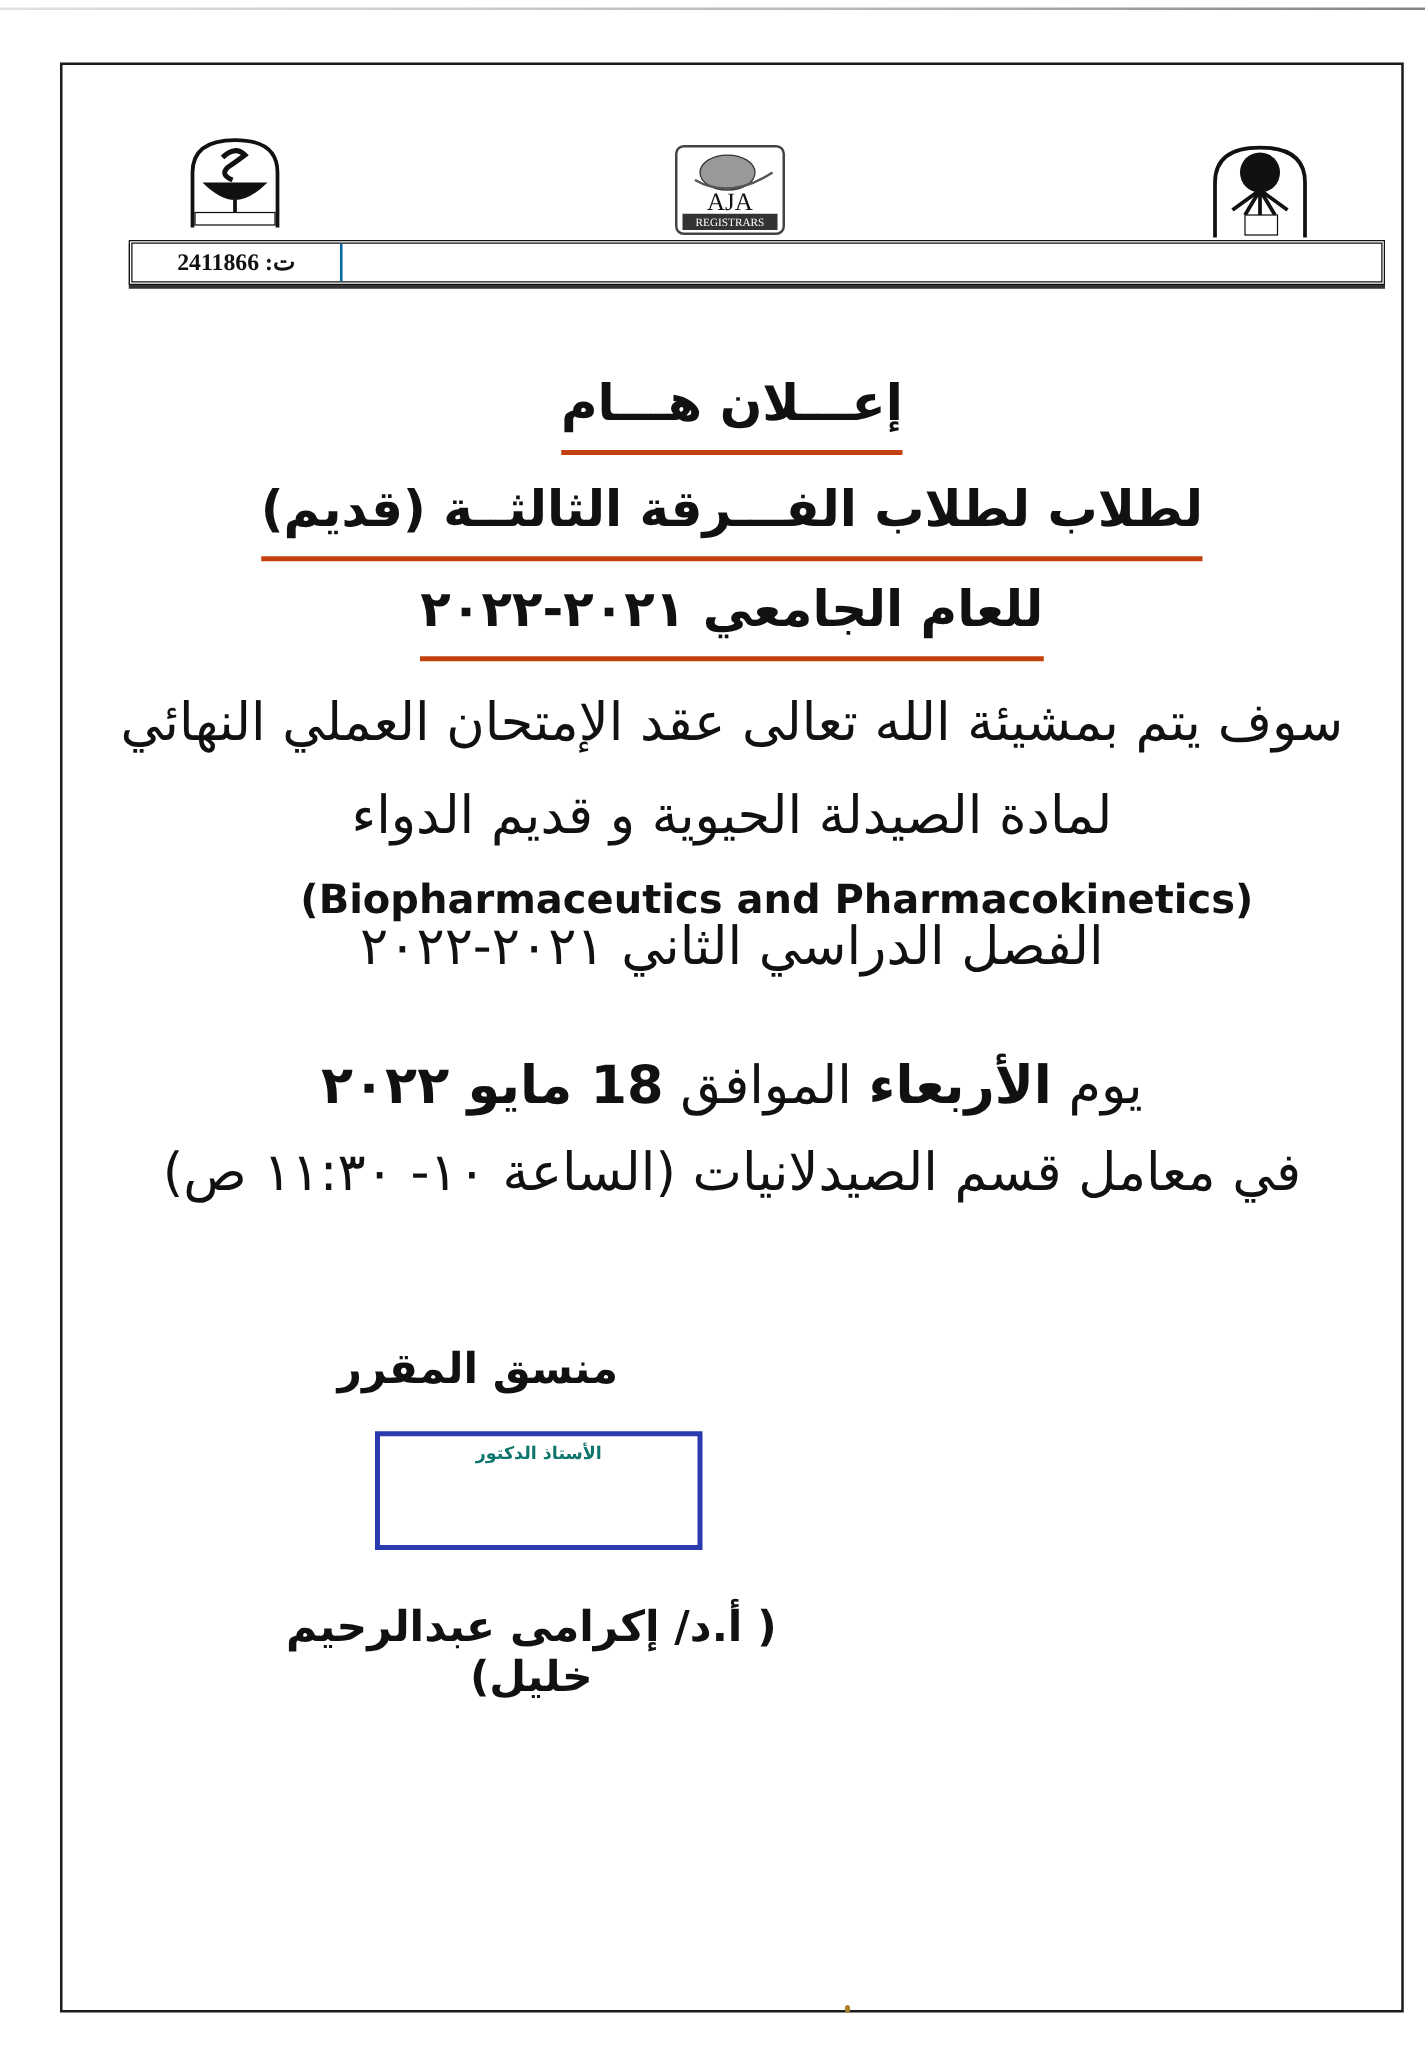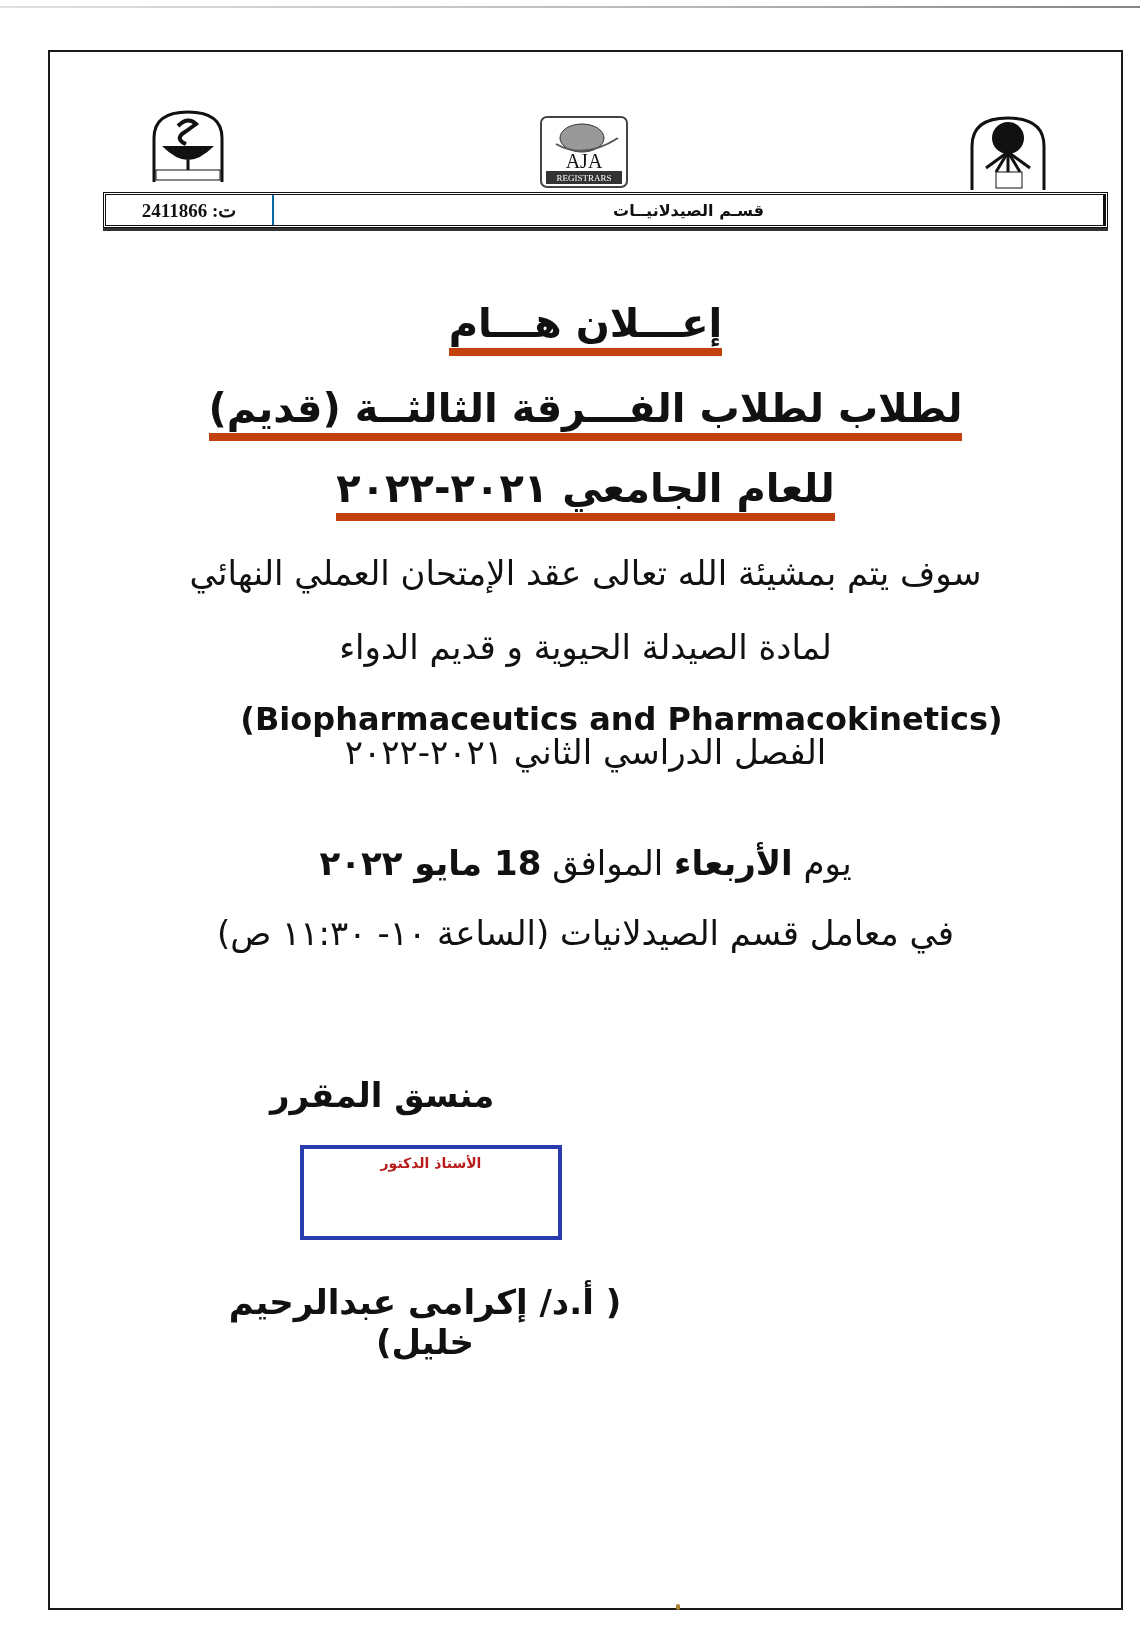--- a/index.html
+++ b/index.html
@@ -18,28 +18,28 @@
     position: absolute; left: 103px; top: 192px; width: 1005px; height: 36px;
     border: 3px double #111; box-sizing: border-box; display: flex; direction: ltr;
     box-shadow: 0 3px 0 #333;
   }
   .hcell { display: flex; align-items: center; justify-content: center; box-sizing: border-box; height: 100%; }
   .hcell.phone { width: 168px; border-right: 2px solid #0369a1; font-family: "Liberation Serif", serif; font-weight: bold; font-size: 19px; text-align: right; }
   .hcell.dept { flex: 1; border-right: 2px solid #111; font-weight: bold; font-size: 16px; direction: rtl; }
   .hcell.fac { width: 255px; font-weight: bold; font-size: 16px; direction: rtl; justify-content: flex-end; padding-right: 14px; }
   .line { position: absolute; left: 48px; width: 1075px; text-align: center; direction: rtl; white-space: nowrap; }
   .title { font-weight: bold; font-size: 40px; }
-  .title span { border-bottom: 8px solid #c2410c; padding-bottom: 2px; }
-  .body-line { font-size: 34px; }
+  .title span { border-bottom: 4px solid #c2410c; padding-bottom: 14px; }
+  .body-line { font-size: 42px; }
   .en { font-family: "DejaVu Sans", sans-serif; font-weight: bold; font-size: 32px; direction: ltr; padding-left: 36px; }
   .b { font-weight: bold; }
   .coord { position: absolute; left: 270px; top: 1075px; font-weight: bold; font-size: 34px; direction: rtl; }
   .stamp {
     position: absolute; left: 300px; top: 1145px; width: 262px; height: 95px;
-    border: 4px solid #2a3bb0; box-sizing: border-box; color: #b91c1c; text-align: center; direction: rtl;
+    border: 4px solid #2a3bb0; box-sizing: border-box; color: #0f766e; text-align: center; direction: rtl;
   }
   .stamp .t1 { font-size: 14px; font-weight: bold; margin-top: 6px; }
   .stamp .t2 { font-family: "DejaVu Serif", serif; font-size: 30px; margin-top: 2px; font-style: italic; }
   .name-line { position: absolute; left: 190px; top: 1282px; width: 470px; text-align: center; font-size: 34px; font-weight: bold; direction: rtl; }
   .speck { position: absolute; width: 4px; height: 6px; background: #a9802a; border-radius: 2px; }
 </style>
 </head>
 <body>
 
 <div class="scan-line"></div>
@@ -76,21 +76,20 @@
       <line x1="42" y1="38" x2="42" y2="60"></line>
         <line x1="42" y1="38" x2="54" y2="58"></line>
       <line x1="42" y1="38" x2="64" y2="54"></line>
     </g>
     <rect x="30" y="58" width="26" height="16" fill="#fff" stroke="#111"></rect>
   </svg>
 </div>
 
 <div class="header-bar">
   <div class="hcell phone">ت: 2411866</div>
-  <div class="hcell dept">قسـم الصيدلانيــات</div>
 </div>
 
 <div class="line title" style="top:300px;">
   <span>إعـــلان هـــام</span>
 </div>
 <div class="line title" style="top:385px;">
   <span>لطلاب لطلاب الفـــرقة الثالثــة (قديم)</span>
 </div>
 <div class="line title" style="top:465px;">
   <span>للعام الجامعي ٢٠٢١-٢٠٢٢</span>

